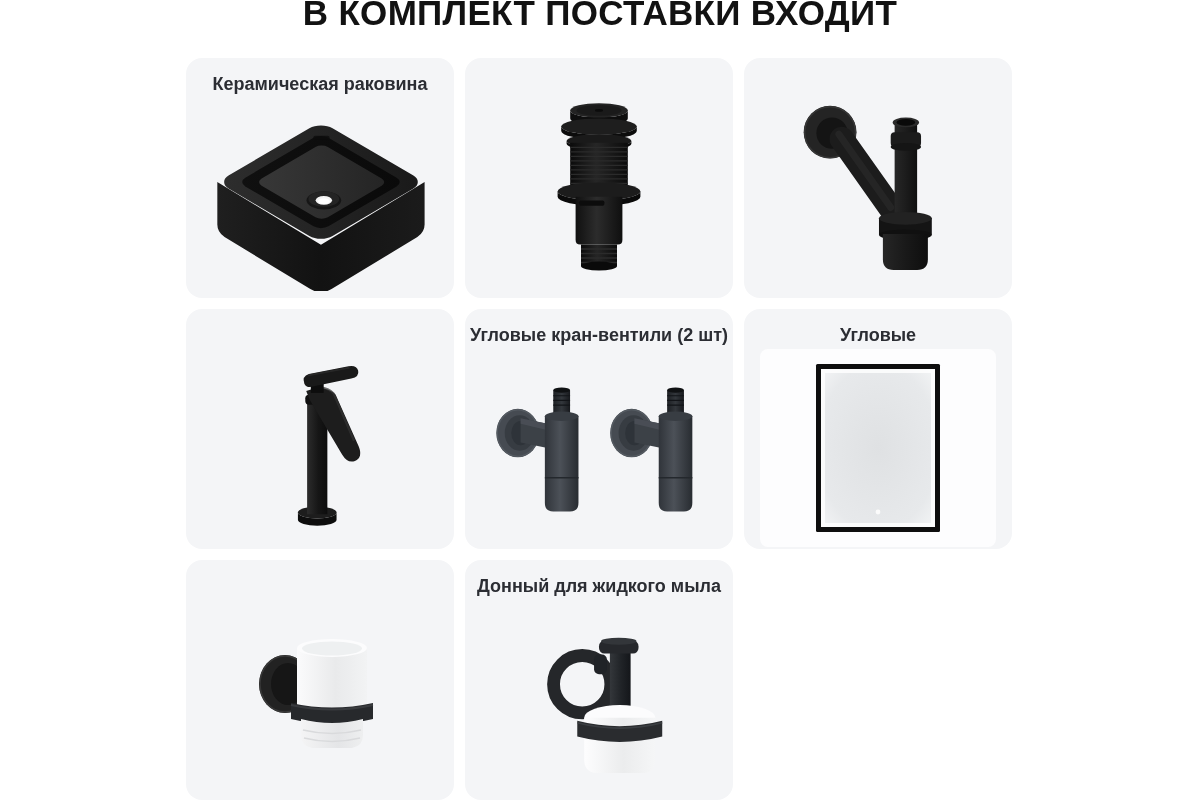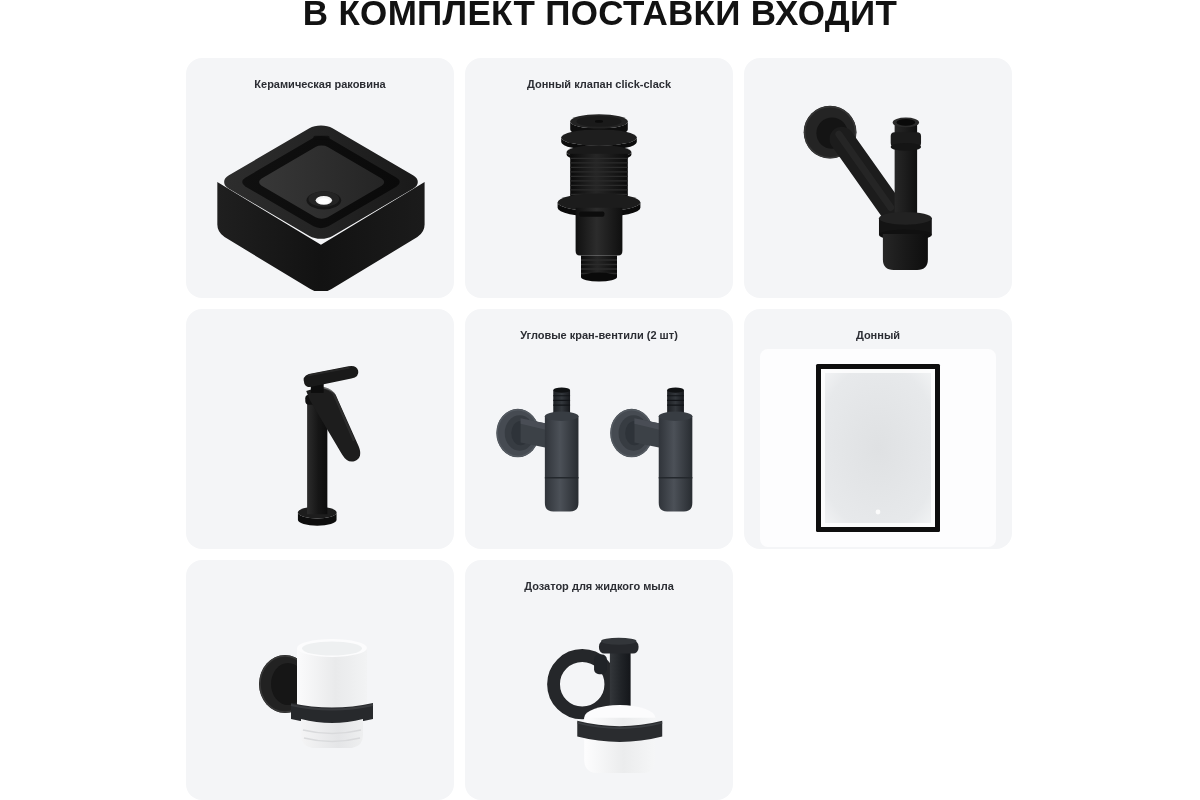--- a/index.html
+++ b/index.html
@@ -4,21 +4,21 @@
 <style>
   html,body{margin:0;padding:0;}
   body{width:1200px;height:800px;background:#ffffff;font-family:"Liberation Sans",sans-serif;overflow:hidden;}
   .page{position:relative;width:1000px;height:800px;background:#ffffff;}
   .page-title{position:absolute;top:-7px;left:0;width:1200px;text-align:center;
     font-size:35px;font-weight:bold;color:#121212;letter-spacing:0.3px;margin:0;}
   .grid{position:absolute;left:186px;top:58px;width:826px;
     display:grid;grid-template-columns:repeat(3,268px);grid-auto-rows:240px;gap:11px;}
   .card{background:#f4f5f7;border-radius:16px;display:flex;flex-direction:column;
     align-items:center;box-sizing:border-box;padding-top:15px;overflow:hidden;}
-  .card-label{font-size:11px;font-weight:bold;color:#2b2d33;line-height:22px;text-align:right;}
+  .card-label{font-size:18px;font-weight:bold;color:#2b2d33;line-height:22px;text-align:right;}
   .product{flex:1;width:100%;display:flex;align-items:center;justify-content:center;}
   svg{display:block;}
   .thin-line{stroke:#2b2b2b;stroke-width:1.4;}
 </style>
 </head>
 <body>
 
 <div class="page">
 
   <h1 class="page-title">В КОМПЛЕКТ ПОСТАВКИ ВХОДИТ</h1>
@@ -57,21 +57,20 @@
           <rect x="113" y="34" width="17" height="4" rx="2" fill="#0c0c0c" opacity="0.75"></rect>
           <ellipse cx="124" cy="101" rx="18" ry="9.5" fill="#161616"></ellipse>
           <ellipse cx="124" cy="99.5" rx="16" ry="8" fill="#242424"></ellipse>
           <ellipse cx="124" cy="101" rx="8.5" ry="4.6" fill="#f4f4f4"></ellipse>
           <ellipse cx="124" cy="101.8" rx="6" ry="3" fill="#ffffff"></ellipse>
         </svg>
       </div>
     </div>
 
     <div class="card">
-      <div class="card-label">Донный клапан click-clack</div>
       <div class="product">
         <svg width="118" height="180" viewBox="0 0 120 200">
           <defs>
             <linearGradient id="ccCyl" x1="0" y1="0" x2="1" y2="0">
               <stop offset="0" stop-color="#0b0b0b"></stop>
                 <stop offset="0.45" stop-color="#262626"></stop>
                 <stop offset="1" stop-color="#0b0b0b"></stop>
             </linearGradient>
             <linearGradient id="ccCyl2" x1="0" y1="0" x2="1" y2="0">
               <stop offset="0" stop-color="#101010"></stop>
@@ -202,21 +201,21 @@
               <line x1="56" y1="106" x2="92" y2="106" stroke="#24282d" stroke-width="1.6"></line>
             </g>
           </defs>
           <use href="#cornerValve" x="6" y="2"></use>
           <use href="#cornerValve" x="128" y="2"></use>
         </svg>
       </div>
     </div>
 
     <div class="card">
-      <div class="card-label">Донный</div>
+      <div class="card-label">Угловые</div>
       <div class="product">
         <svg width="236" height="198" viewBox="0 0 236 198">
           <defs>
             <radialGradient id="mrGlass" cx="0.5" cy="0.5" r="0.75">
               <stop offset="0" stop-color="#dfe1e3"></stop>
                 <stop offset="0.7" stop-color="#e7e9eb"></stop>
                 <stop offset="1" stop-color="#f7f8f9"></stop>
             </radialGradient>
           </defs>
           <rect x="0" y="0" width="236" height="198" rx="8" fill="#fdfdfe"></rect>
@@ -252,21 +251,21 @@
           <path d="M44,85 Q85,94 126,85 L126,101 Q85,111 44,101 Z" fill="#27292c"></path>
           <path d="M44,87 Q85,96 126,87" stroke="#3e4043" stroke-width="1.8" fill="none" opacity="0.8"></path>
           <path d="M54,101 Q85,109 116,101 L116,117 Q116,128 105,130 L65,130 Q54,128 54,117 Z" fill="url(#tcBot)"></path>
           <path d="M56,112 Q85,119 114,112" stroke="#d9dadc" stroke-width="1.6" fill="none"></path>
           <path d="M57,120 Q85,127 113,120" stroke="#d9dadc" stroke-width="1.6" fill="none"></path>
         </svg>
       </div>
     </div>
 
     <div class="card">
-      <div class="card-label">Дозатор для жидкого мыла</div>
+      <div class="card-label">Донный для жидкого мыла</div>
       <div class="product">
         <svg width="142" height="164" viewBox="0 0 142 166">
           <defs>
             <linearGradient id="sdPump" x1="0" y1="0" x2="1" y2="0">
               <stop offset="0" stop-color="#34373b"></stop>
                 <stop offset="0.55" stop-color="#202327"></stop>
                 <stop offset="1" stop-color="#14161a"></stop>
             </linearGradient>
             <linearGradient id="sdBottle" x1="0" y1="0" x2="1" y2="0">
               <stop offset="0" stop-color="#fdfdfe"></stop>

